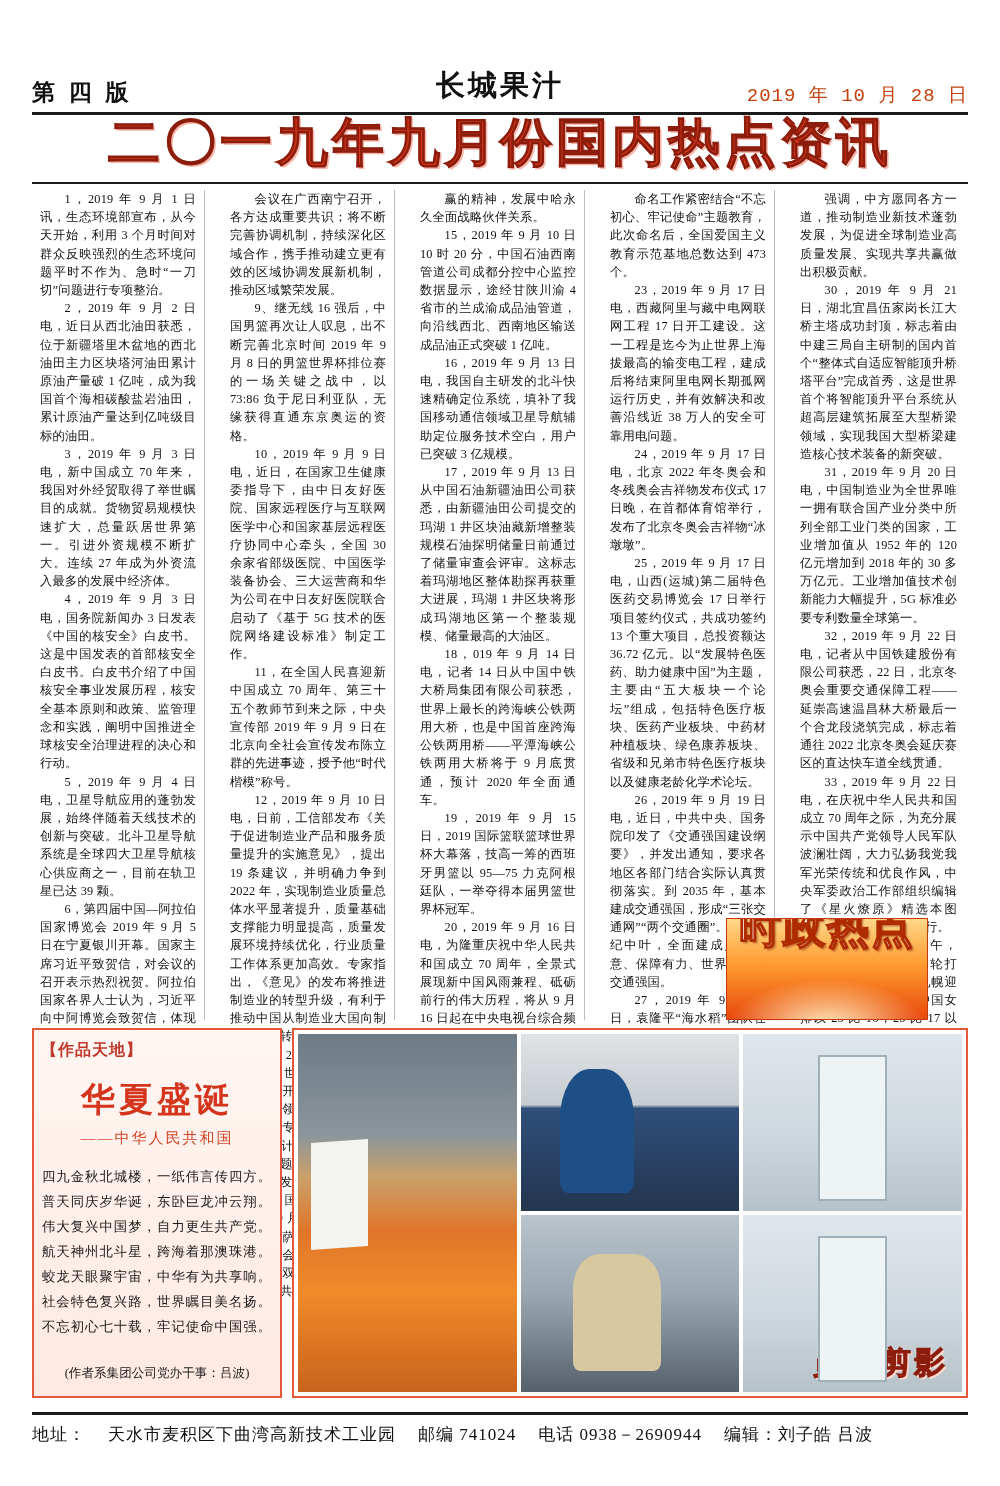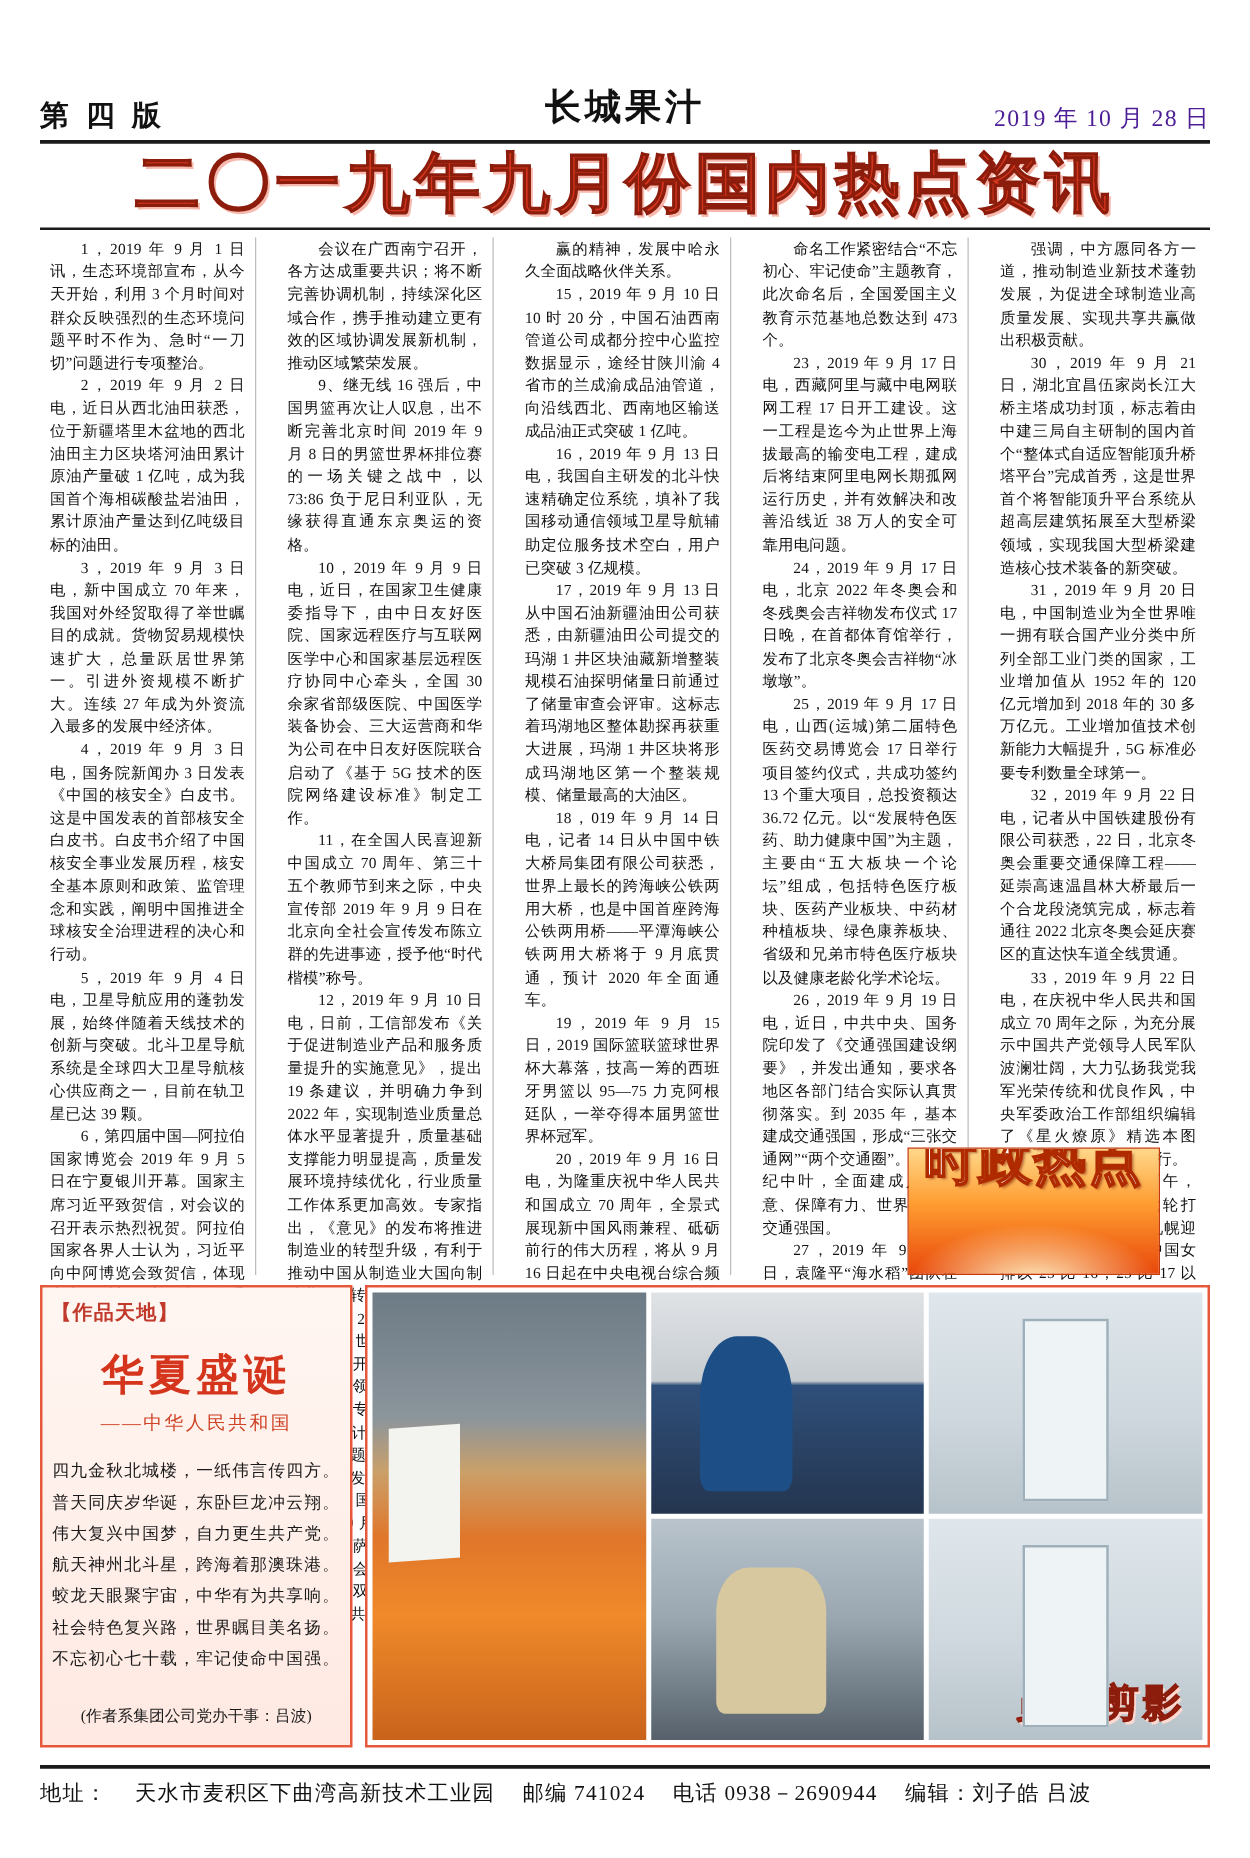--- a/index.html
+++ b/index.html
@@ -29,27 +29,27 @@
   }
   .paper-name{
     position:absolute;left:50%;transform:translateX(-50%);
     bottom:6px;
     font-size:29px;font-weight:bold;letter-spacing:3px;
     color:#111;
     font-family:"DejaVu Serif",serif;
     margin-top:16px;
   }
   .date{
-    font-size:19px;letter-spacing:1px;color:#4c1d95;
-    font-family:Liberation Serif, serif;
+    font-size:19px;letter-spacing:1px;color:#c2410c;
+    font-family:Liberation Mono, monospace;
   }
   
   .headline-wrap{
     position:absolute;left:32px;top:116px;width:936px;height:62px;
-    display:flex;align-items:center;justify-content:center;
+    display:flex;align-items:flex-end;justify-content:center;
   }
   .headline{
     font-size:52px;font-weight:bold;letter-spacing:4px;
     color:#d4351c;
     -webkit-text-stroke:1px #8c1d0c;
     text-shadow:2px 2px 0 #f7b9ad;
     font-family:"DejaVu Sans","Liberation Sans",sans-serif;
     white-space:nowrap;
   }
   .headline-rule{

